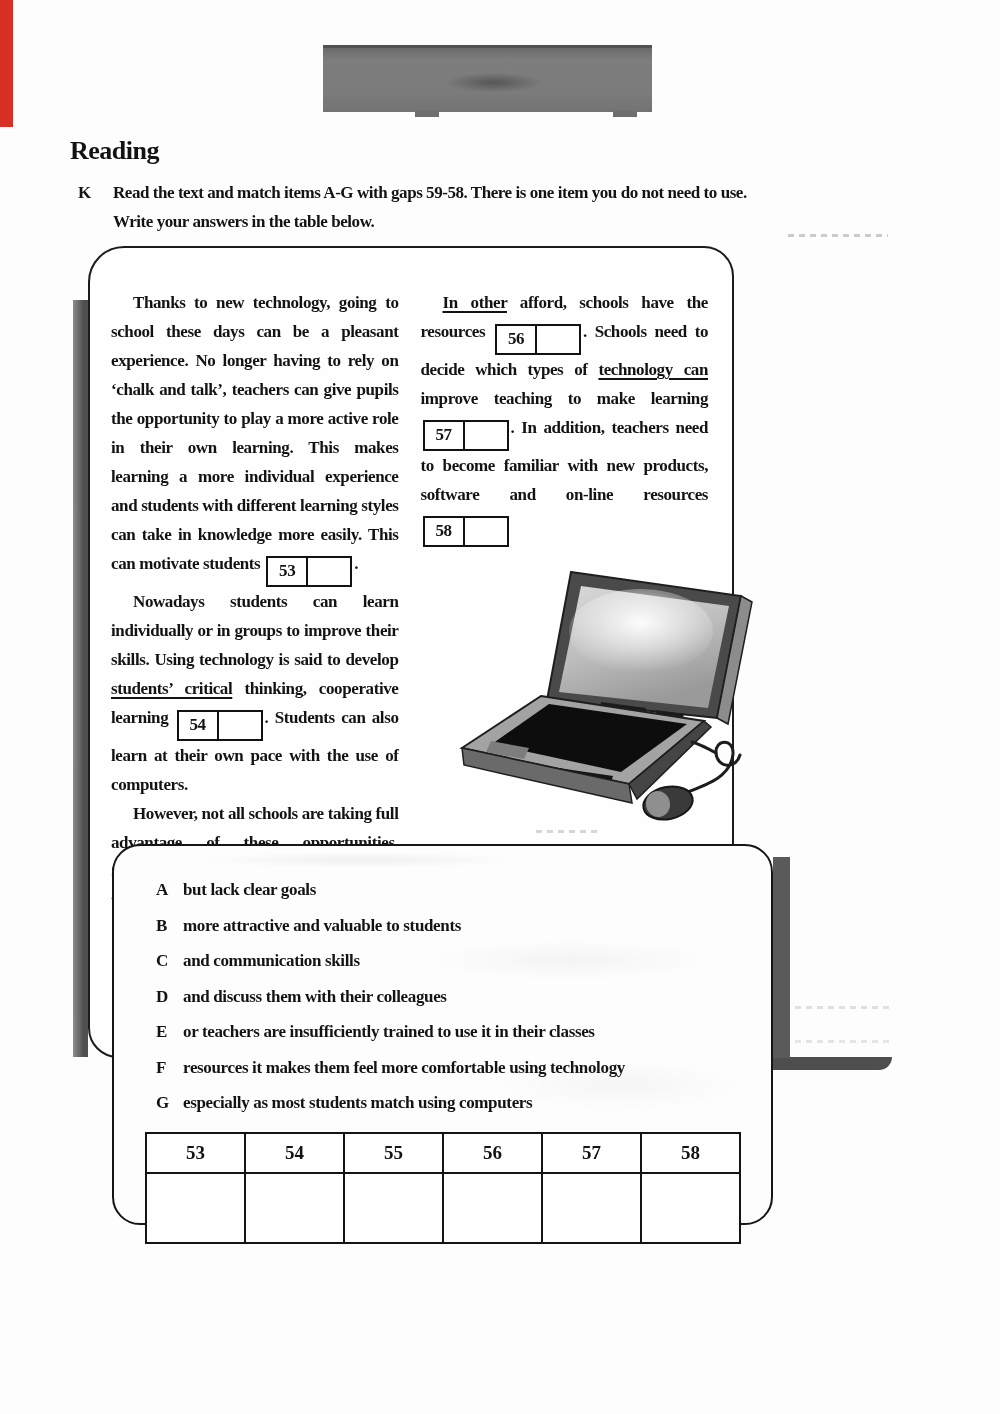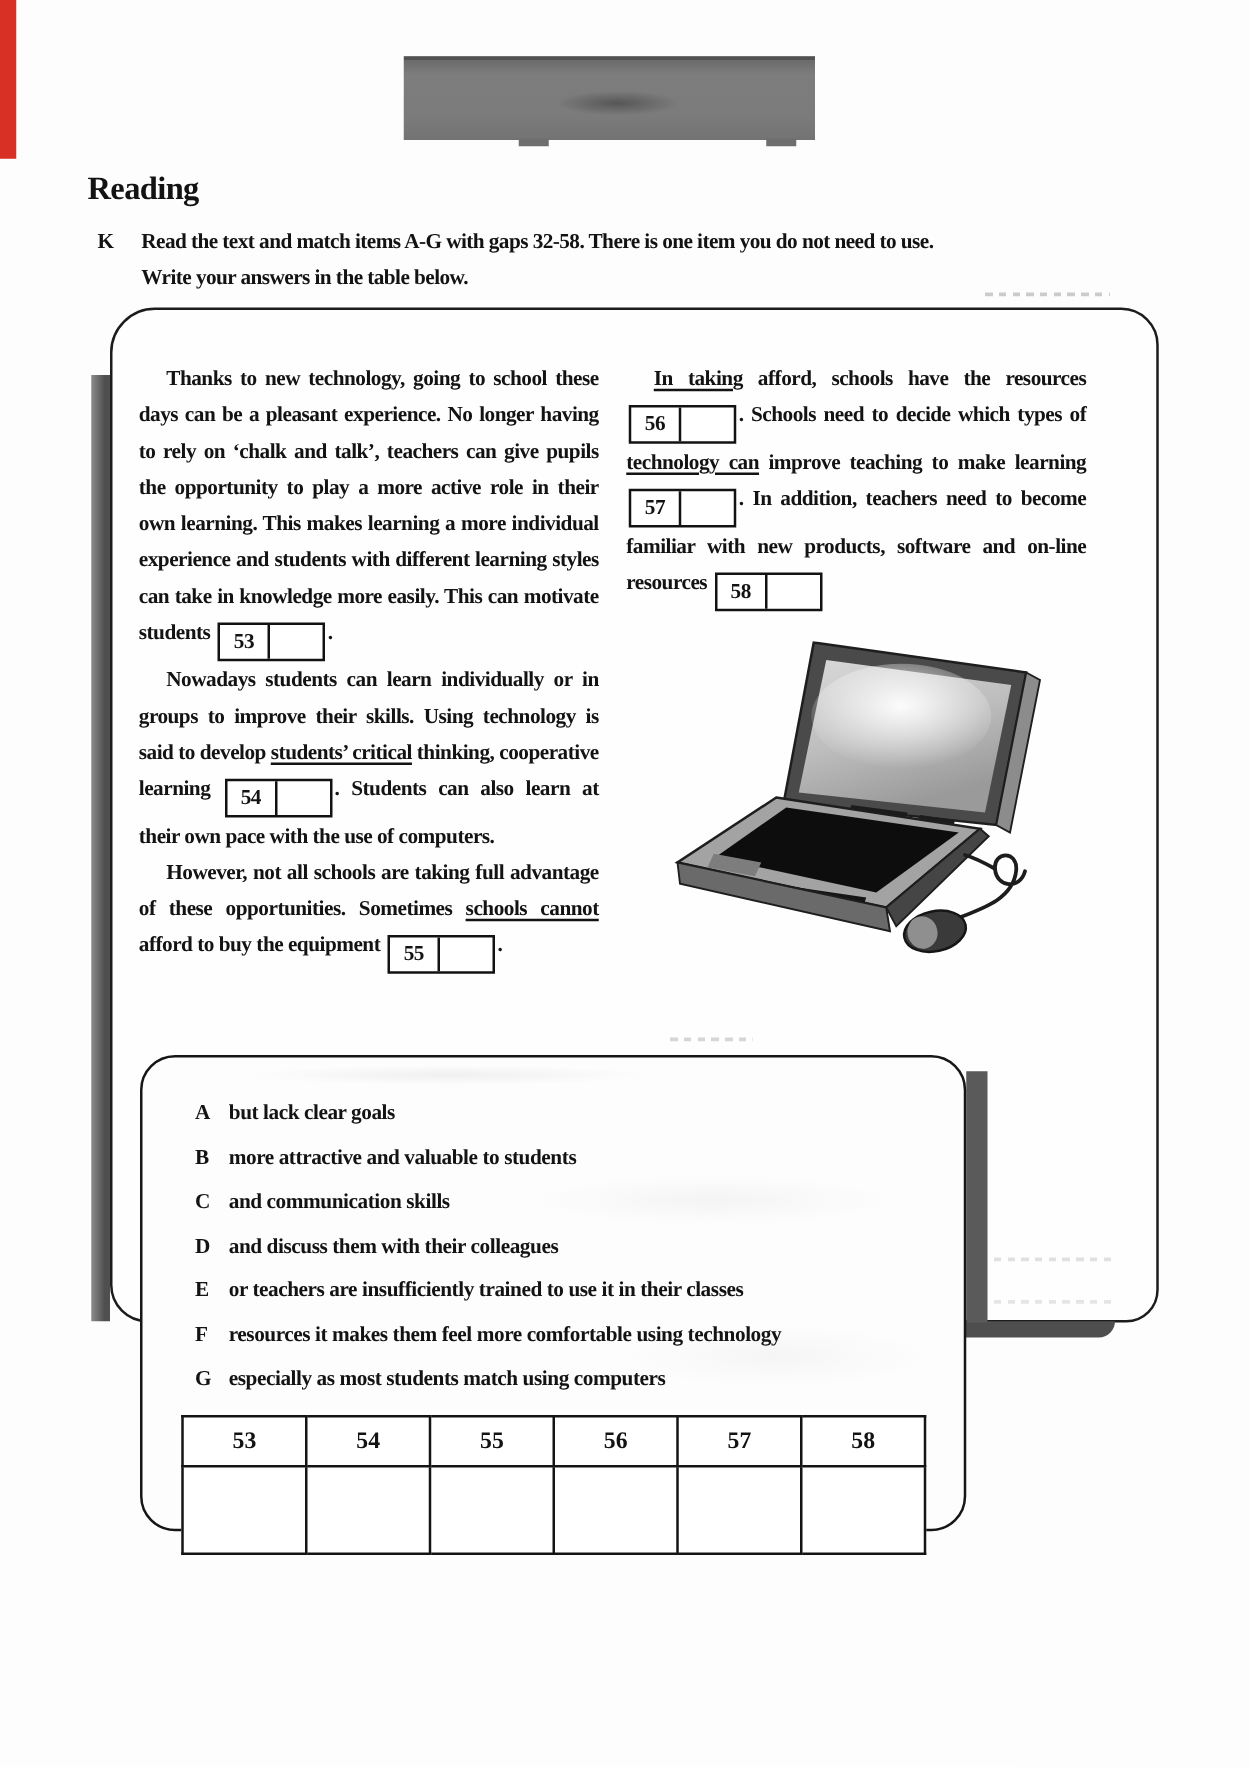--- a/index.html
+++ b/index.html
@@ -23,21 +23,21 @@
   .banner-tab { position:absolute; bottom:-5px; width:24px; height:6px; background:#6e6e6e; }
   
   .heading { position:absolute; left:70px; top:136px; font-size:26px; font-weight:700; letter-spacing:-0.5px; }
   .task { position:absolute; left:78px; top:179px; width:830px; display:flex;
     font-size:17px; font-weight:700; line-height:28.5px; letter-spacing:-0.45px; }
   .task-letter { width:35px; flex:none; }
   .task-text { width:810px; }
   
   .shadow-left-main { position:absolute; left:73px; top:300px; width:15px; height:757px;
     background:linear-gradient(to right,#8d8d8d,#4f4f4f 70%); }
-  .main-box { position:absolute; left:88px; top:246px; width:839px; height:812px; box-sizing:border-box;
+  .main-box { position:absolute; left:88px; top:246px; width:646px; height:812px; box-sizing:border-box;
     background:#fefefe; border:2.5px solid #1c1c1c; border-radius:36px 30px 26px 30px; padding:40px 24px 0 21px; }
   .shadow-bottom-main { position:absolute; left:770px; top:1057px; width:122px; height:13px;
     background:#4e4e4e; border-radius:0 0 14px 3px; }
   .columns { display:flex; gap:22px; }
   .col { width:368px; }
   p.para { margin:0; font-size:17px; line-height:29px; font-weight:600; text-align:justify;
     text-indent:22px; letter-spacing:-0.4px; }
   .u-phrase { text-decoration:underline; text-decoration-thickness:1.6px; text-underline-offset:3px; }
   .gapbox { display:inline-flex; height:27px; border:2.2px solid #121212; background:#fff;
     vertical-align:-7px; margin:0 2px; text-indent:0; }
@@ -69,21 +69,21 @@
   <div class="banner">
     <div class="banner-tab" style="left:92px"></div>
     <div class="banner-tab" style="left:290px"></div>
   </div>
 
   <div class="heading">Reading</div>
 
   <div class="task">
     <div class="task-letter">K</div>
     <div class="task-text">
-      <div>Read the text and match items A-G with gaps 32-58. There is one item you do not need to use.</div>
+      <div>Read the text and match items A-G with gaps 59-58. There is one item you do not need to use.</div>
       <div>Write your answers in the table below.</div>
     </div>
   </div>
 
   <div class="shadow-left-main"></div>
 
   <div class="main-box">
     <div class="columns">
       <div class="col" id="col-left">
           <p class="para"><span class="plain">Thanks to new technology, going to school these days can be a pleasant experience. No longer having to rely on ‘chalk and talk’, teachers can give pupils the opportunity to play a more active role in their own learning. This makes learning a more individual experience and students with different learning styles can take in knowledge more easily. This can motivate students </span><span class="gapbox">
@@ -94,21 +94,21 @@
               <span class="gapnum">54</span>
               <span class="gapblank"></span>
             </span><span class="plain">. Students can also learn at their own pace with the use of computers.</span></p>
           <p class="para"><span class="plain">However, not all schools are taking full advantage of these opportunities. Sometimes </span><span class="u-phrase">schools cannot</span><span class="plain"> afford to buy the equipment </span><span class="gapbox">
               <span class="gapnum">55</span>
               <span class="gapblank"></span>
             </span><span class="plain">.</span></p>
         </div>
       <div class="col">
         <div id="col-right-text">
-            <p class="para"><span class="u-phrase">In taking</span><span class="plain"> afford, schools have the resources </span><span class="gapbox">
+            <p class="para"><span class="u-phrase">In other</span><span class="plain"> afford, schools have the resources </span><span class="gapbox">
                 <span class="gapnum">56</span>
                 <span class="gapblank"></span>
               </span><span class="plain">. Schools need to decide which types of </span><span class="u-phrase">technology can</span><span class="plain"> improve teaching to make learning </span><span class="gapbox">
                 <span class="gapnum">57</span>
                 <span class="gapblank"></span>
               </span><span class="plain">. In addition, teachers need to become familiar with new products, software and on-line resources </span><span class="gapbox">
                 <span class="gapnum">58</span>
                 <span class="gapblank"></span>
               </span></p>
           </div>

